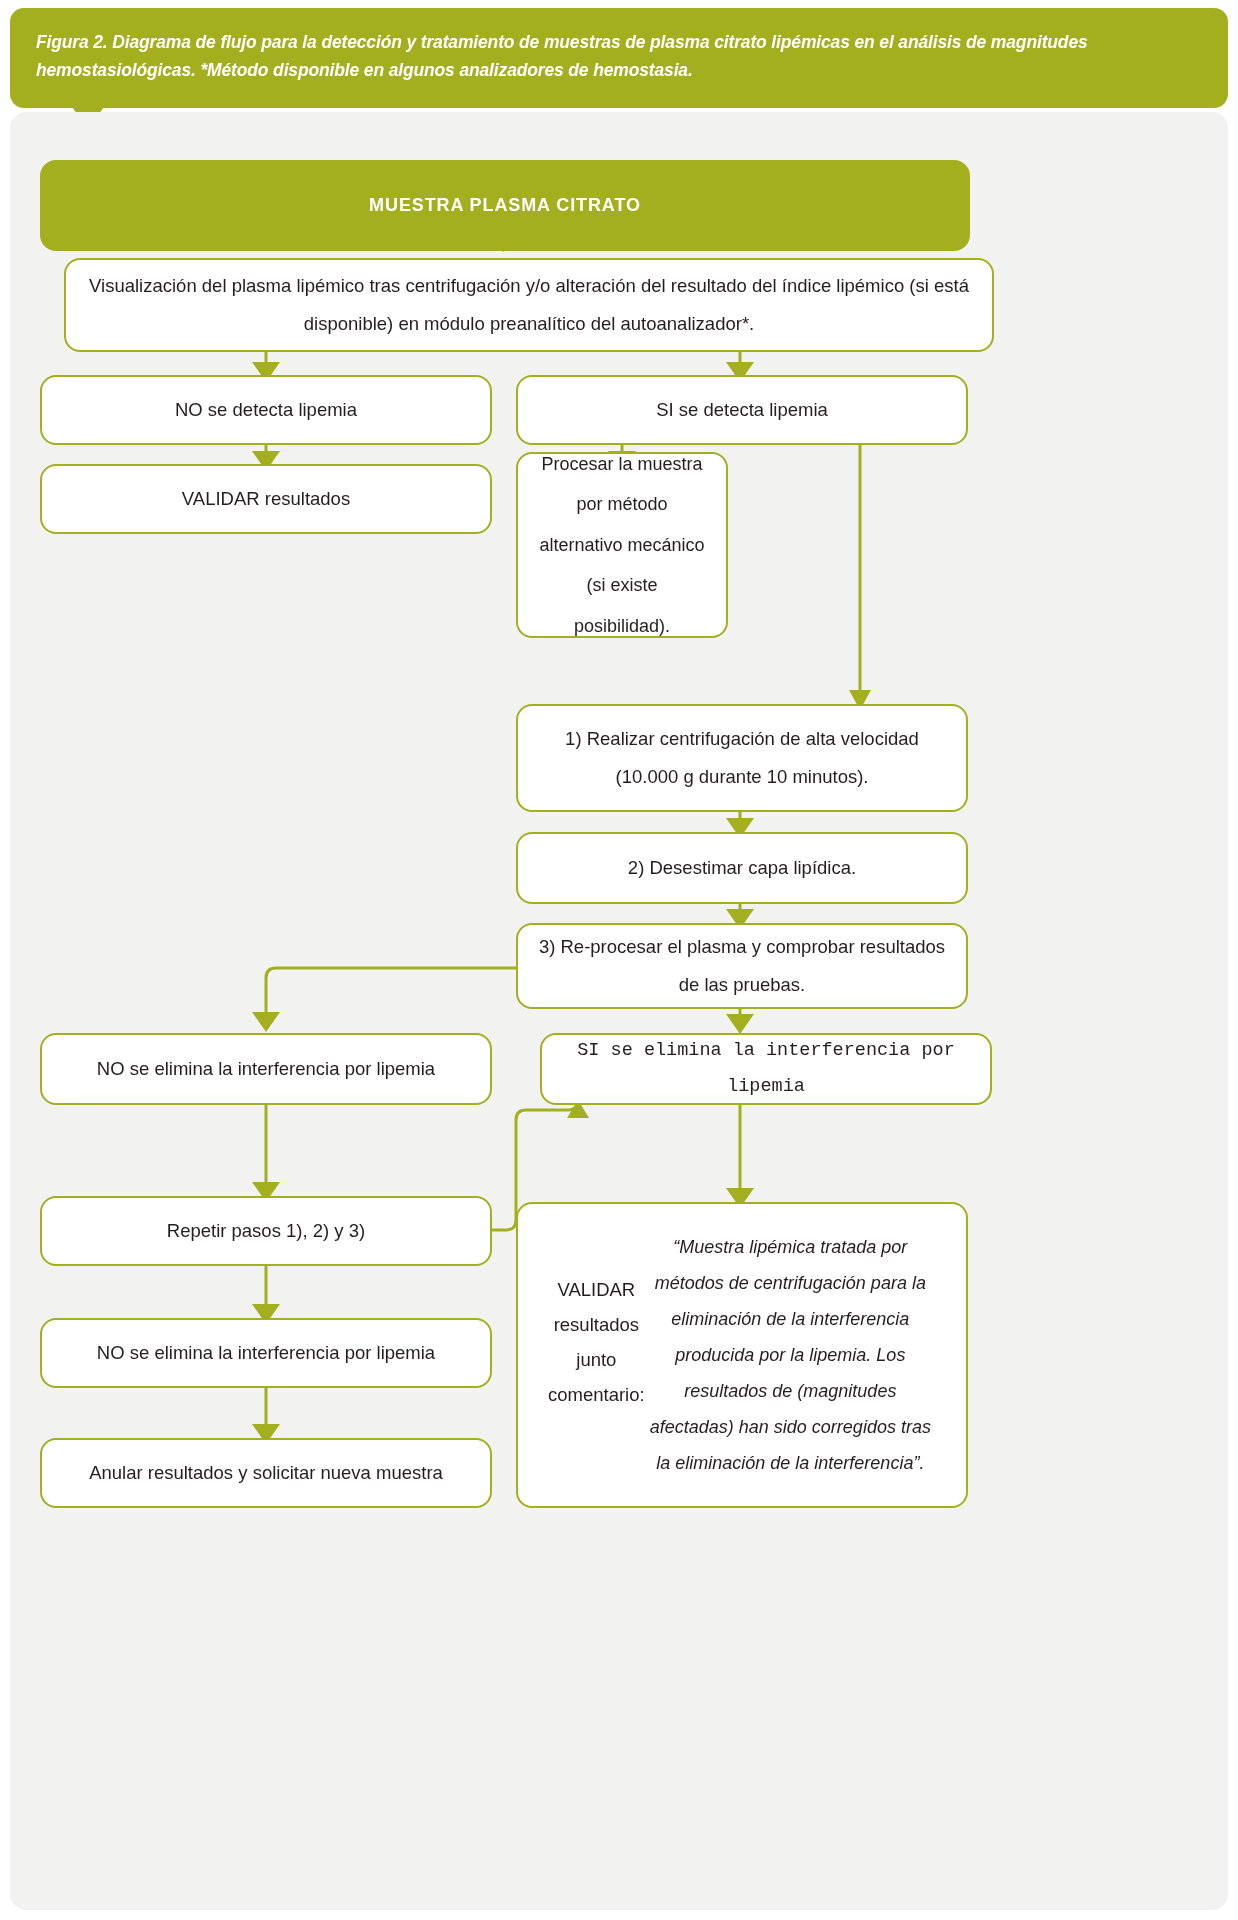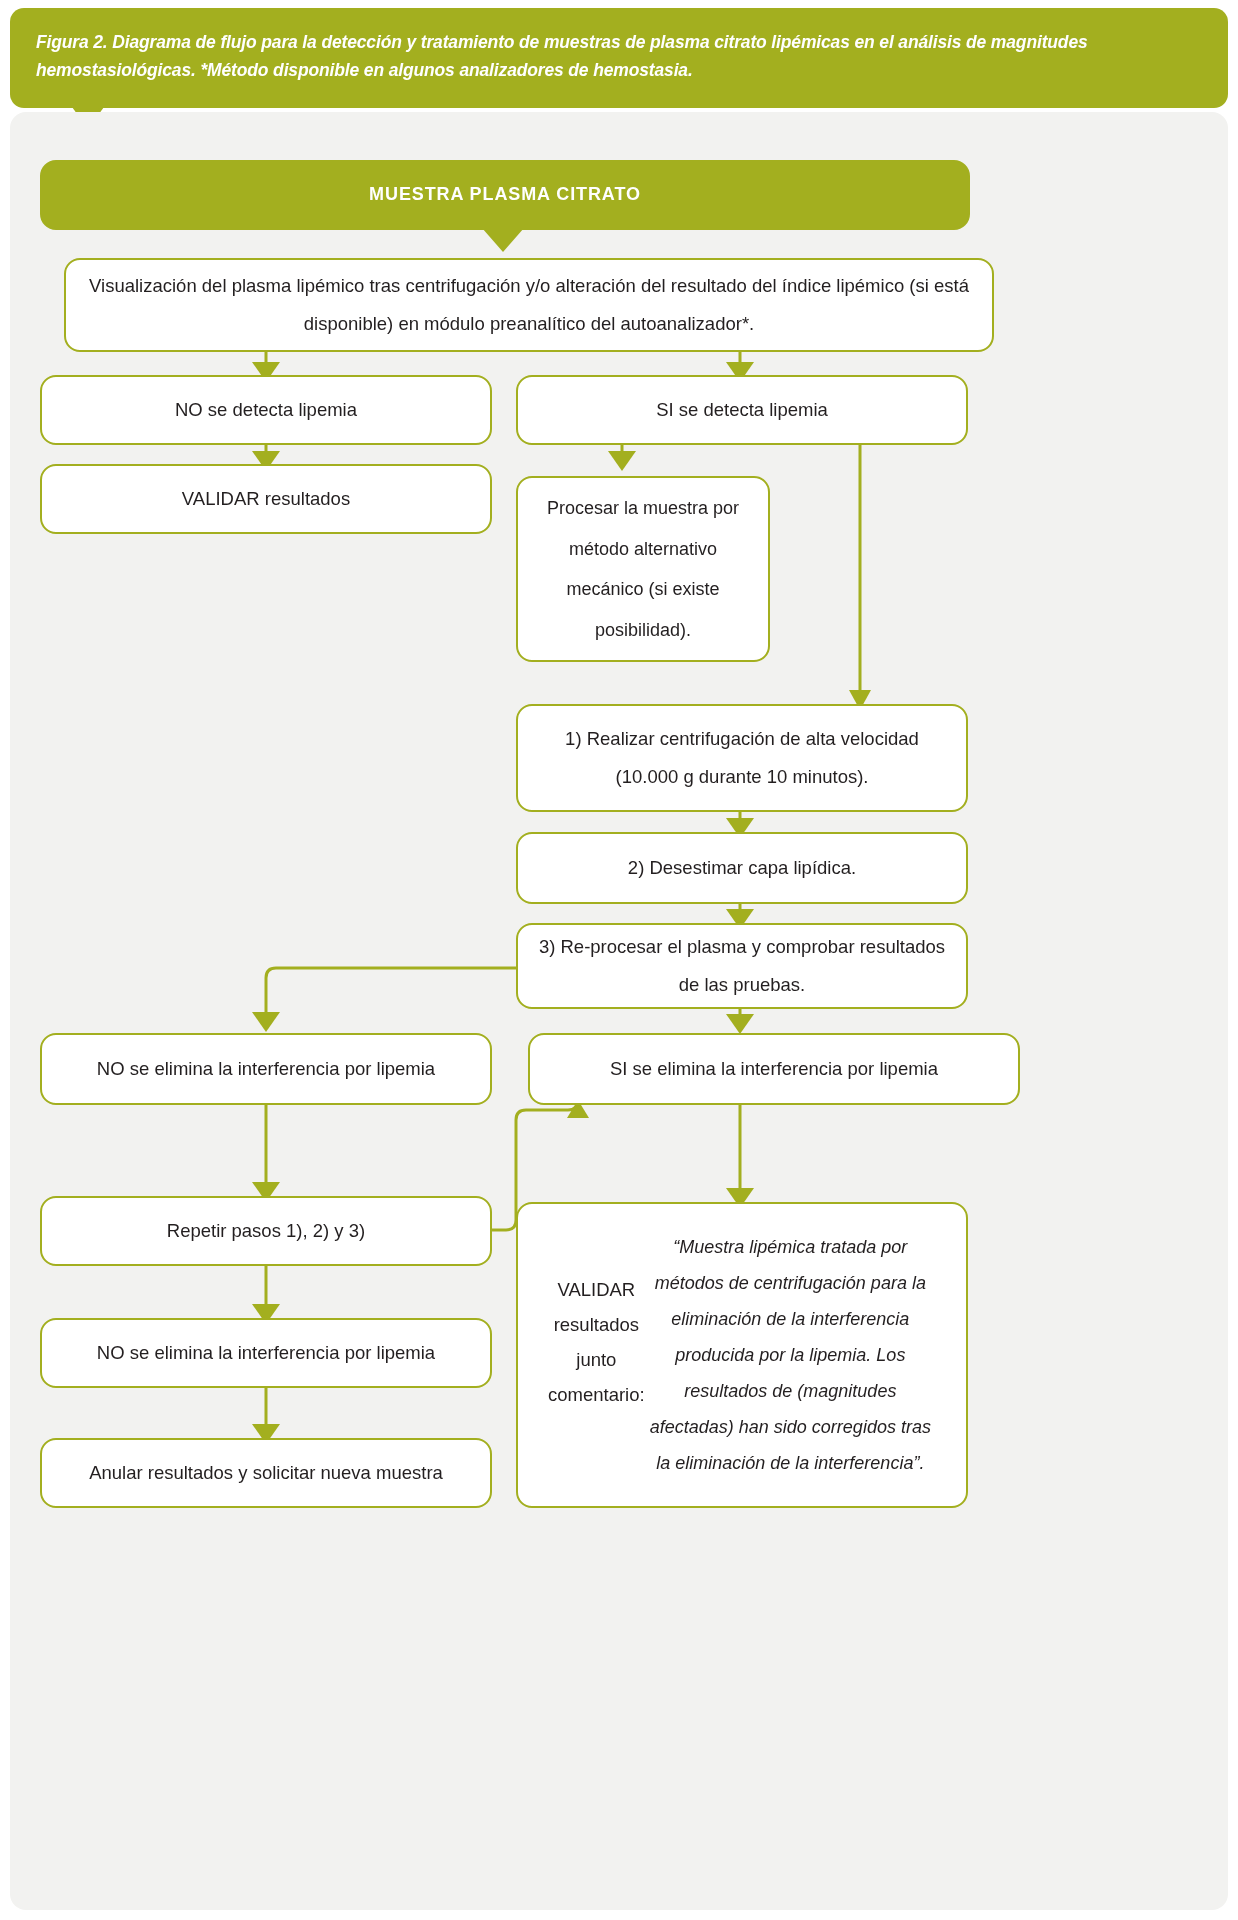--- a/index.html
+++ b/index.html
@@ -150,61 +150,61 @@
       <polygon points="252,1304 280,1304 266,1324" fill="#A3AF1F" stroke="none"></polygon>
 
       <path d="M 266,1388 L 266,1428"></path>
       <polygon points="252,1424 280,1424 266,1444" fill="#A3AF1F" stroke="none"></polygon>
 
       <path d="M 740,1104 L 740,1192"></path>
       <polygon points="726,1188 754,1188 740,1208" fill="#A3AF1F" stroke="none"></polygon>
     </g>
   </svg>
 
-  <div class="node header-node" style="left:40px; top:160px; width:930px; height:70px;">
+  <div class="node header-node" style="left:40px; top:160px; width:930px; height:91px;">
     <span>MUESTRA PLASMA CITRATO</span>
   </div>
 
   <div class="node tall-text" style="left:40px; top:258px; width:930px; height:94px;margin-left:24px;">
     <span>Visualización del plasma lipémico tras centrifugación y/o alteración del resultado del índice lipémico (si está disponible) en módulo preanalítico del autoanalizador*.</span>
   </div>
 
   <div class="node" style="left:40px; top:375px; width:452px; height:70px;">
     <span>NO se detecta lipemia</span>
   </div>
 
   <div class="node" style="left:516px; top:375px; width:452px; height:70px;">
     <span>SI se detecta lipemia</span>
   </div>
 
   <div class="node" style="left:40px; top:464px; width:452px; height:70px;">
     <span>VALIDAR resultados</span>
   </div>
 
-  <div class="node narrow" style="left:516px; top:476px; width:254px; height:186px;">
+  <div class="node narrow" style="left:516px; top:452px; width:212px; height:186px;">
     <span>Procesar la muestra por método alternativo mecánico (si existe posibilidad).</span>
   </div>
 
   <div class="node tall-text" style="left:516px; top:704px; width:452px; height:108px;">
     <span>1) Realizar centrifugación de alta velocidad (10.000 g durante 10 minutos).</span>
   </div>
 
   <div class="node" style="left:516px; top:832px; width:452px; height:72px;">
     <span>2) Desestimar capa lipídica.</span>
   </div>
 
   <div class="node tall-text" style="left:516px; top:923px; width:452px; height:86px;">
     <span>3) Re-procesar el plasma y comprobar resultados de las pruebas.</span>
   </div>
 
   <div class="node" style="left:40px; top:1033px; width:452px; height:72px;">
     <span>NO se elimina la interferencia por lipemia</span>
   </div>
 
-  <div class="node" style="left:528px; top:1033px; width:492px; height:72px;">
+  <div class="node" style="left:540px; top:1033px; width:452px; height:72px;font-family:Liberation Mono, monospace;">
     <span>SI se elimina la interferencia por lipemia</span>
   </div>
 
   <div class="node" style="left:40px; top:1196px; width:452px; height:70px;">
     <span>Repetir pasos 1), 2) y 3)</span>
   </div>
 
   <div class="node" style="left:40px; top:1318px; width:452px; height:70px;">
     <span>NO se elimina la interferencia por lipemia</span>
   </div>

